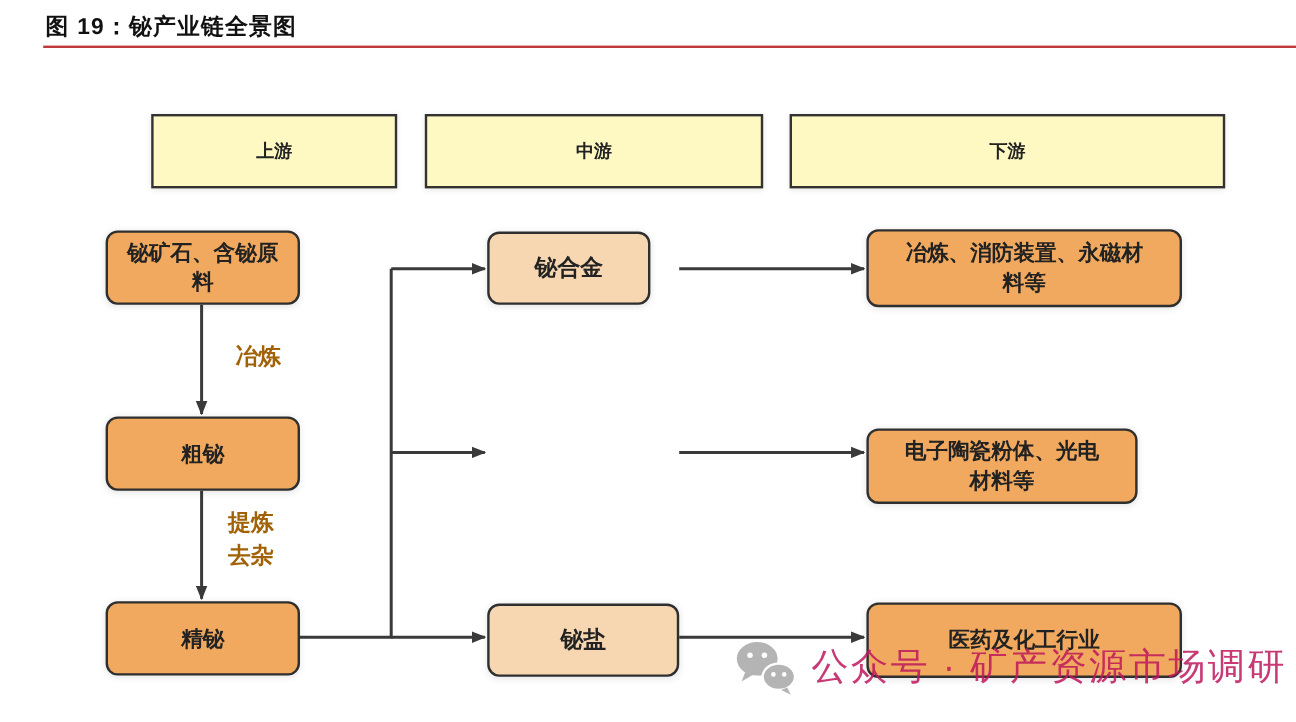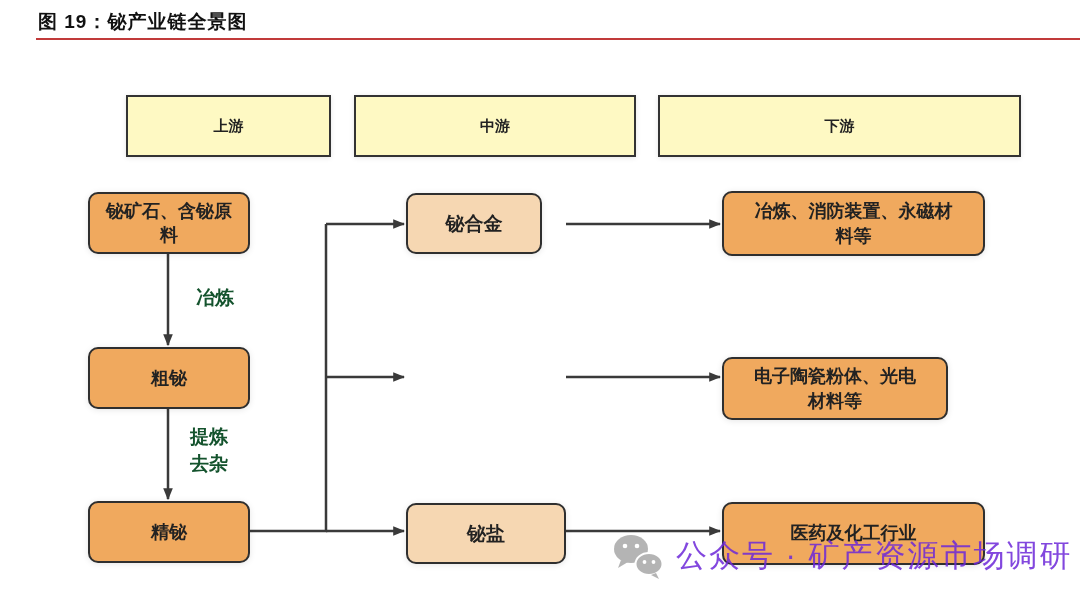--- a/index.html
+++ b/index.html
@@ -61,36 +61,36 @@
     box-shadow: 0 1px 6px rgba(0,0,0,0.10);
   }
   .node.up   { background: #f0a95e; font-size: 18px; padding: 2px 14px; }
   .node.mid  { background: #f6d7b2; font-size: 19px; padding: 2px 12px; }
   .node.down { background: #f0a95e; font-size: 18px; padding: 2px 22px; }
   .edge-label {
     position: absolute;
     z-index: 3;
     font-size: 19px;
     font-weight: bold;
-    color: #14532d;
+    color: #a16207;
     line-height: 27px;
     white-space: pre-line;
   }
   .watermark {
     position: absolute;
     left: 612px; top: 533px;
     z-index: 5;
     display: flex;
     align-items: center;
     gap: 12px;
     opacity: 0.85;
   }
   .watermark-text {
     font-size: 31px;
-    color: #6d28d9;
+    color: #be185d;
     letter-spacing: 2px;
     white-space: nowrap;
   }
   
   .h-up   { left: 90px;  top: 95px; width: 205px; height: 62px; }
   .h-mid  { left: 318px; top: 95px; width: 282px; height: 62px; }
   .h-down { left: 622px; top: 95px; width: 363px; height: 62px; }
   .up1 { left: 88px;  top: 192px; width: 162px; height: 62px; }
   .up2 { left: 88px;  top: 347px; width: 162px; height: 62px; }
   .up3 { left: 88px;  top: 501px; width: 162px; height: 62px; text-align: right; }

